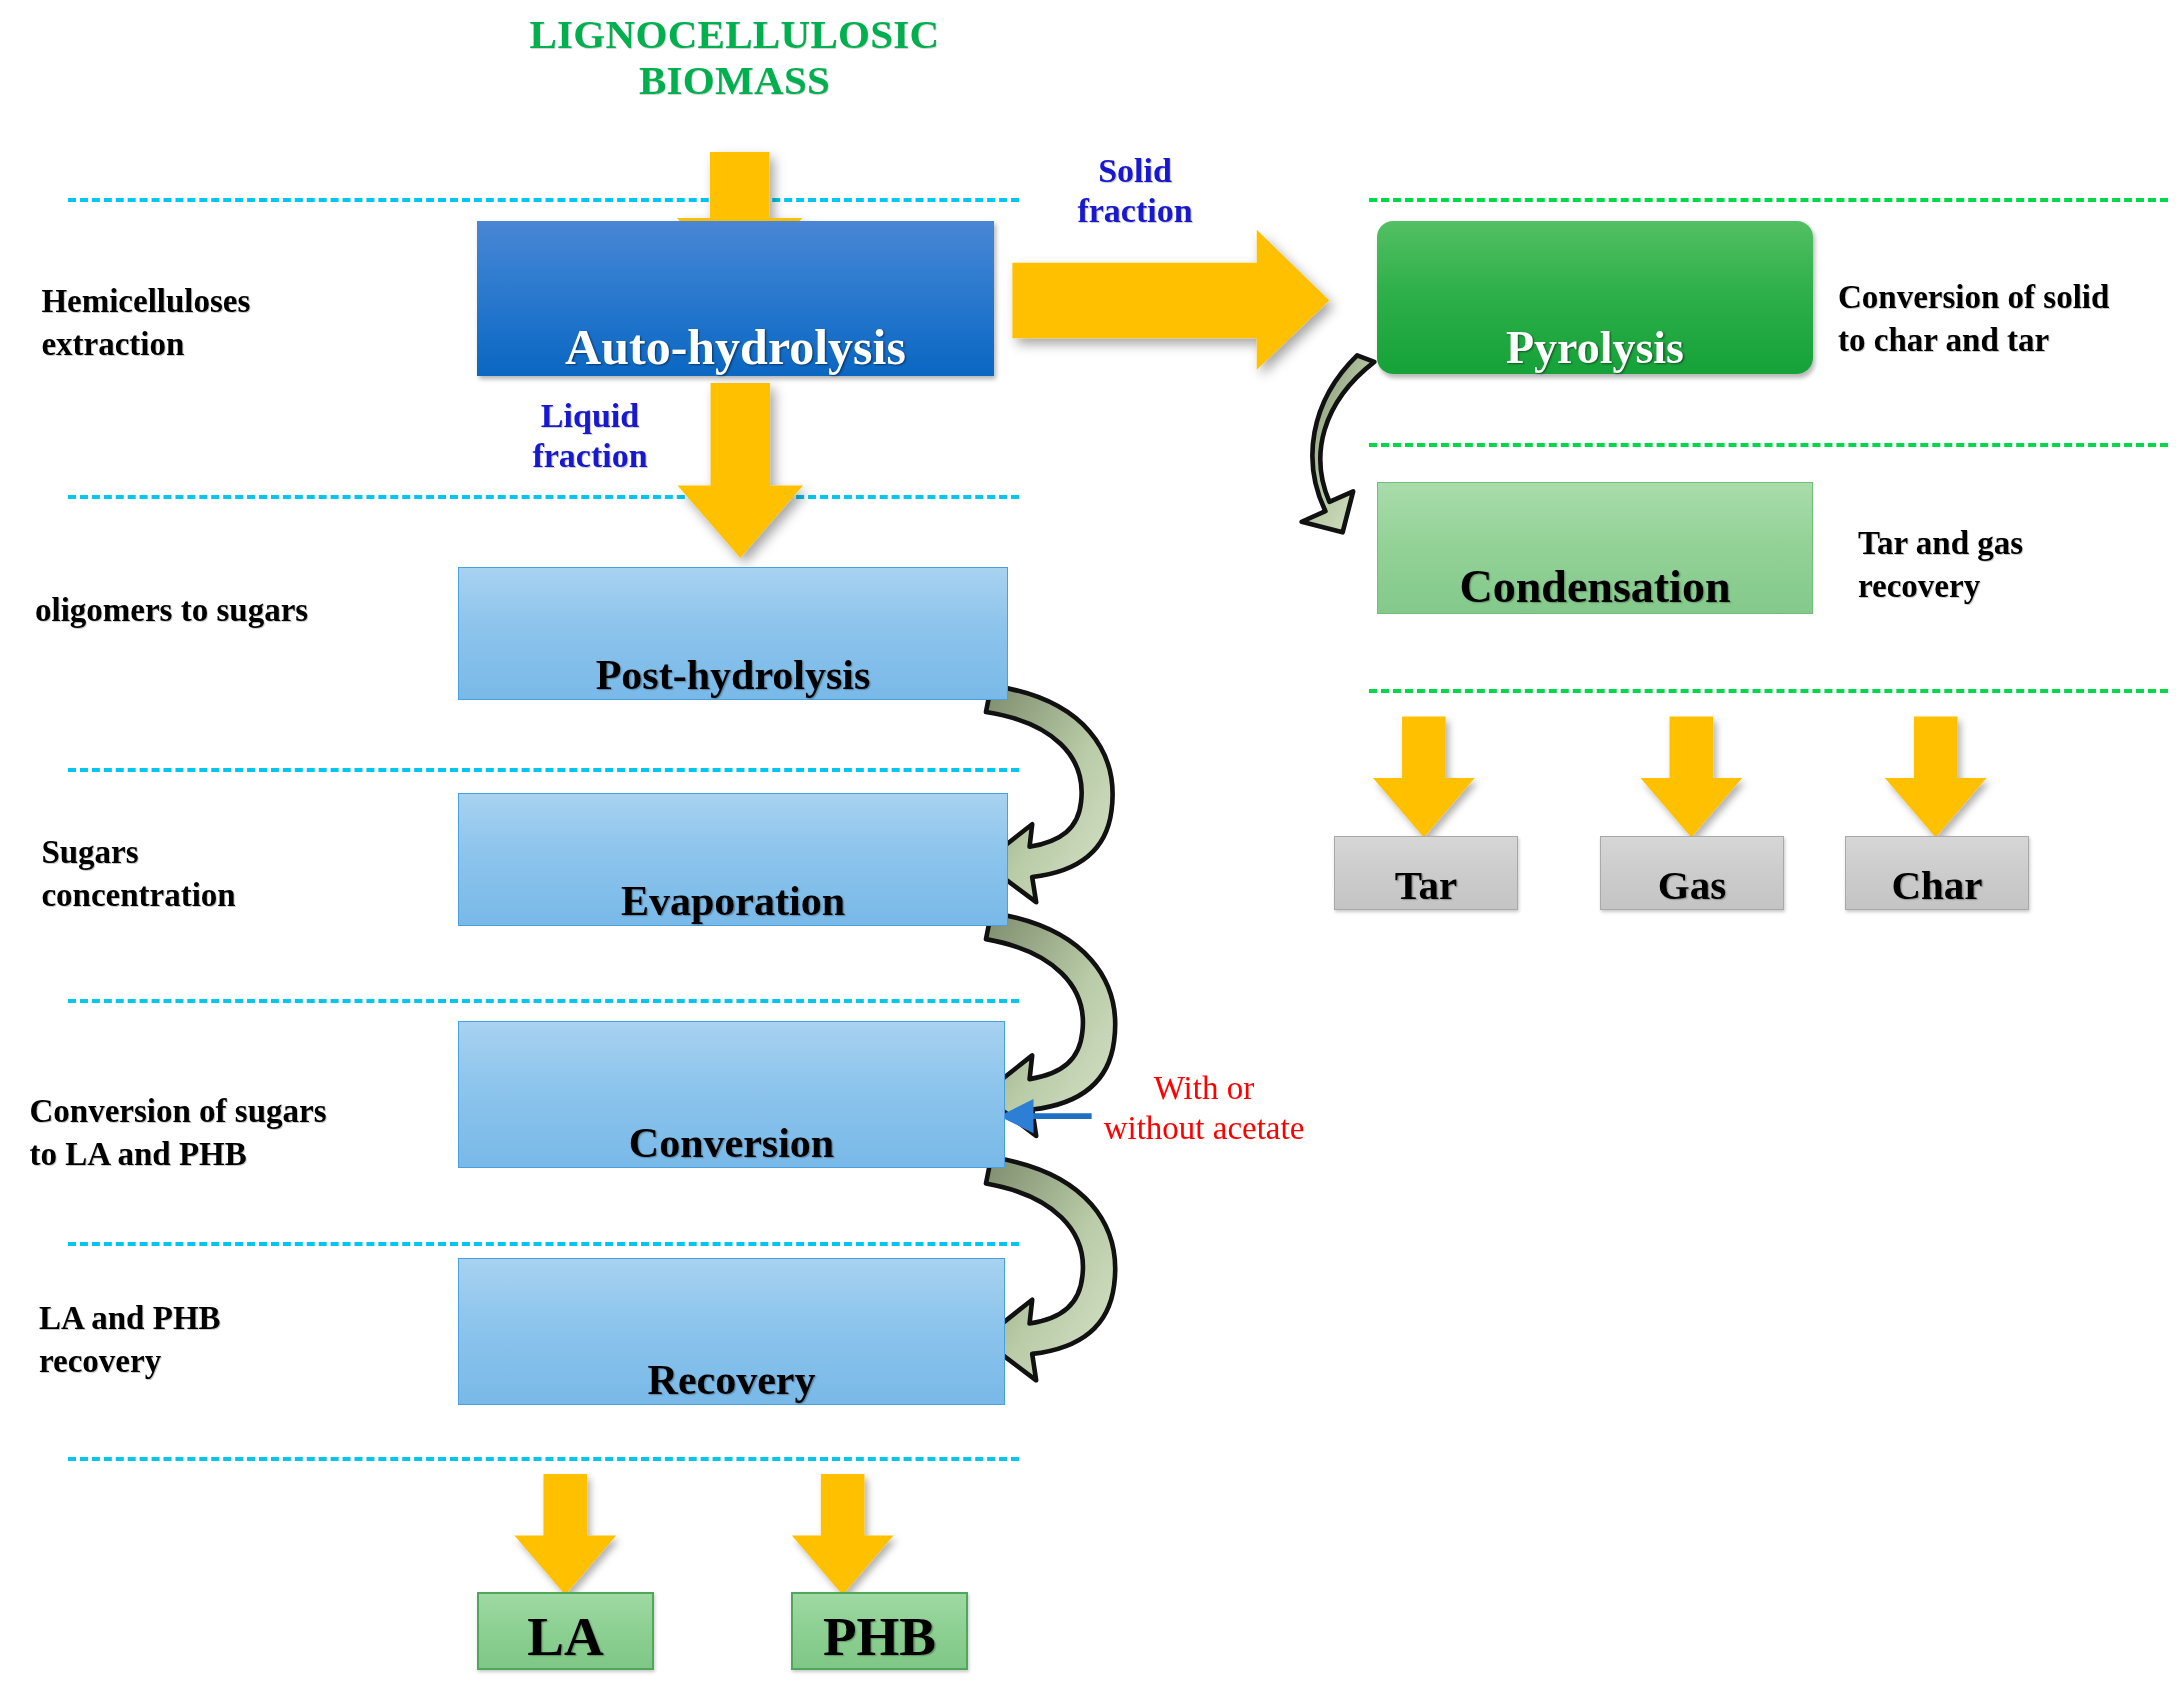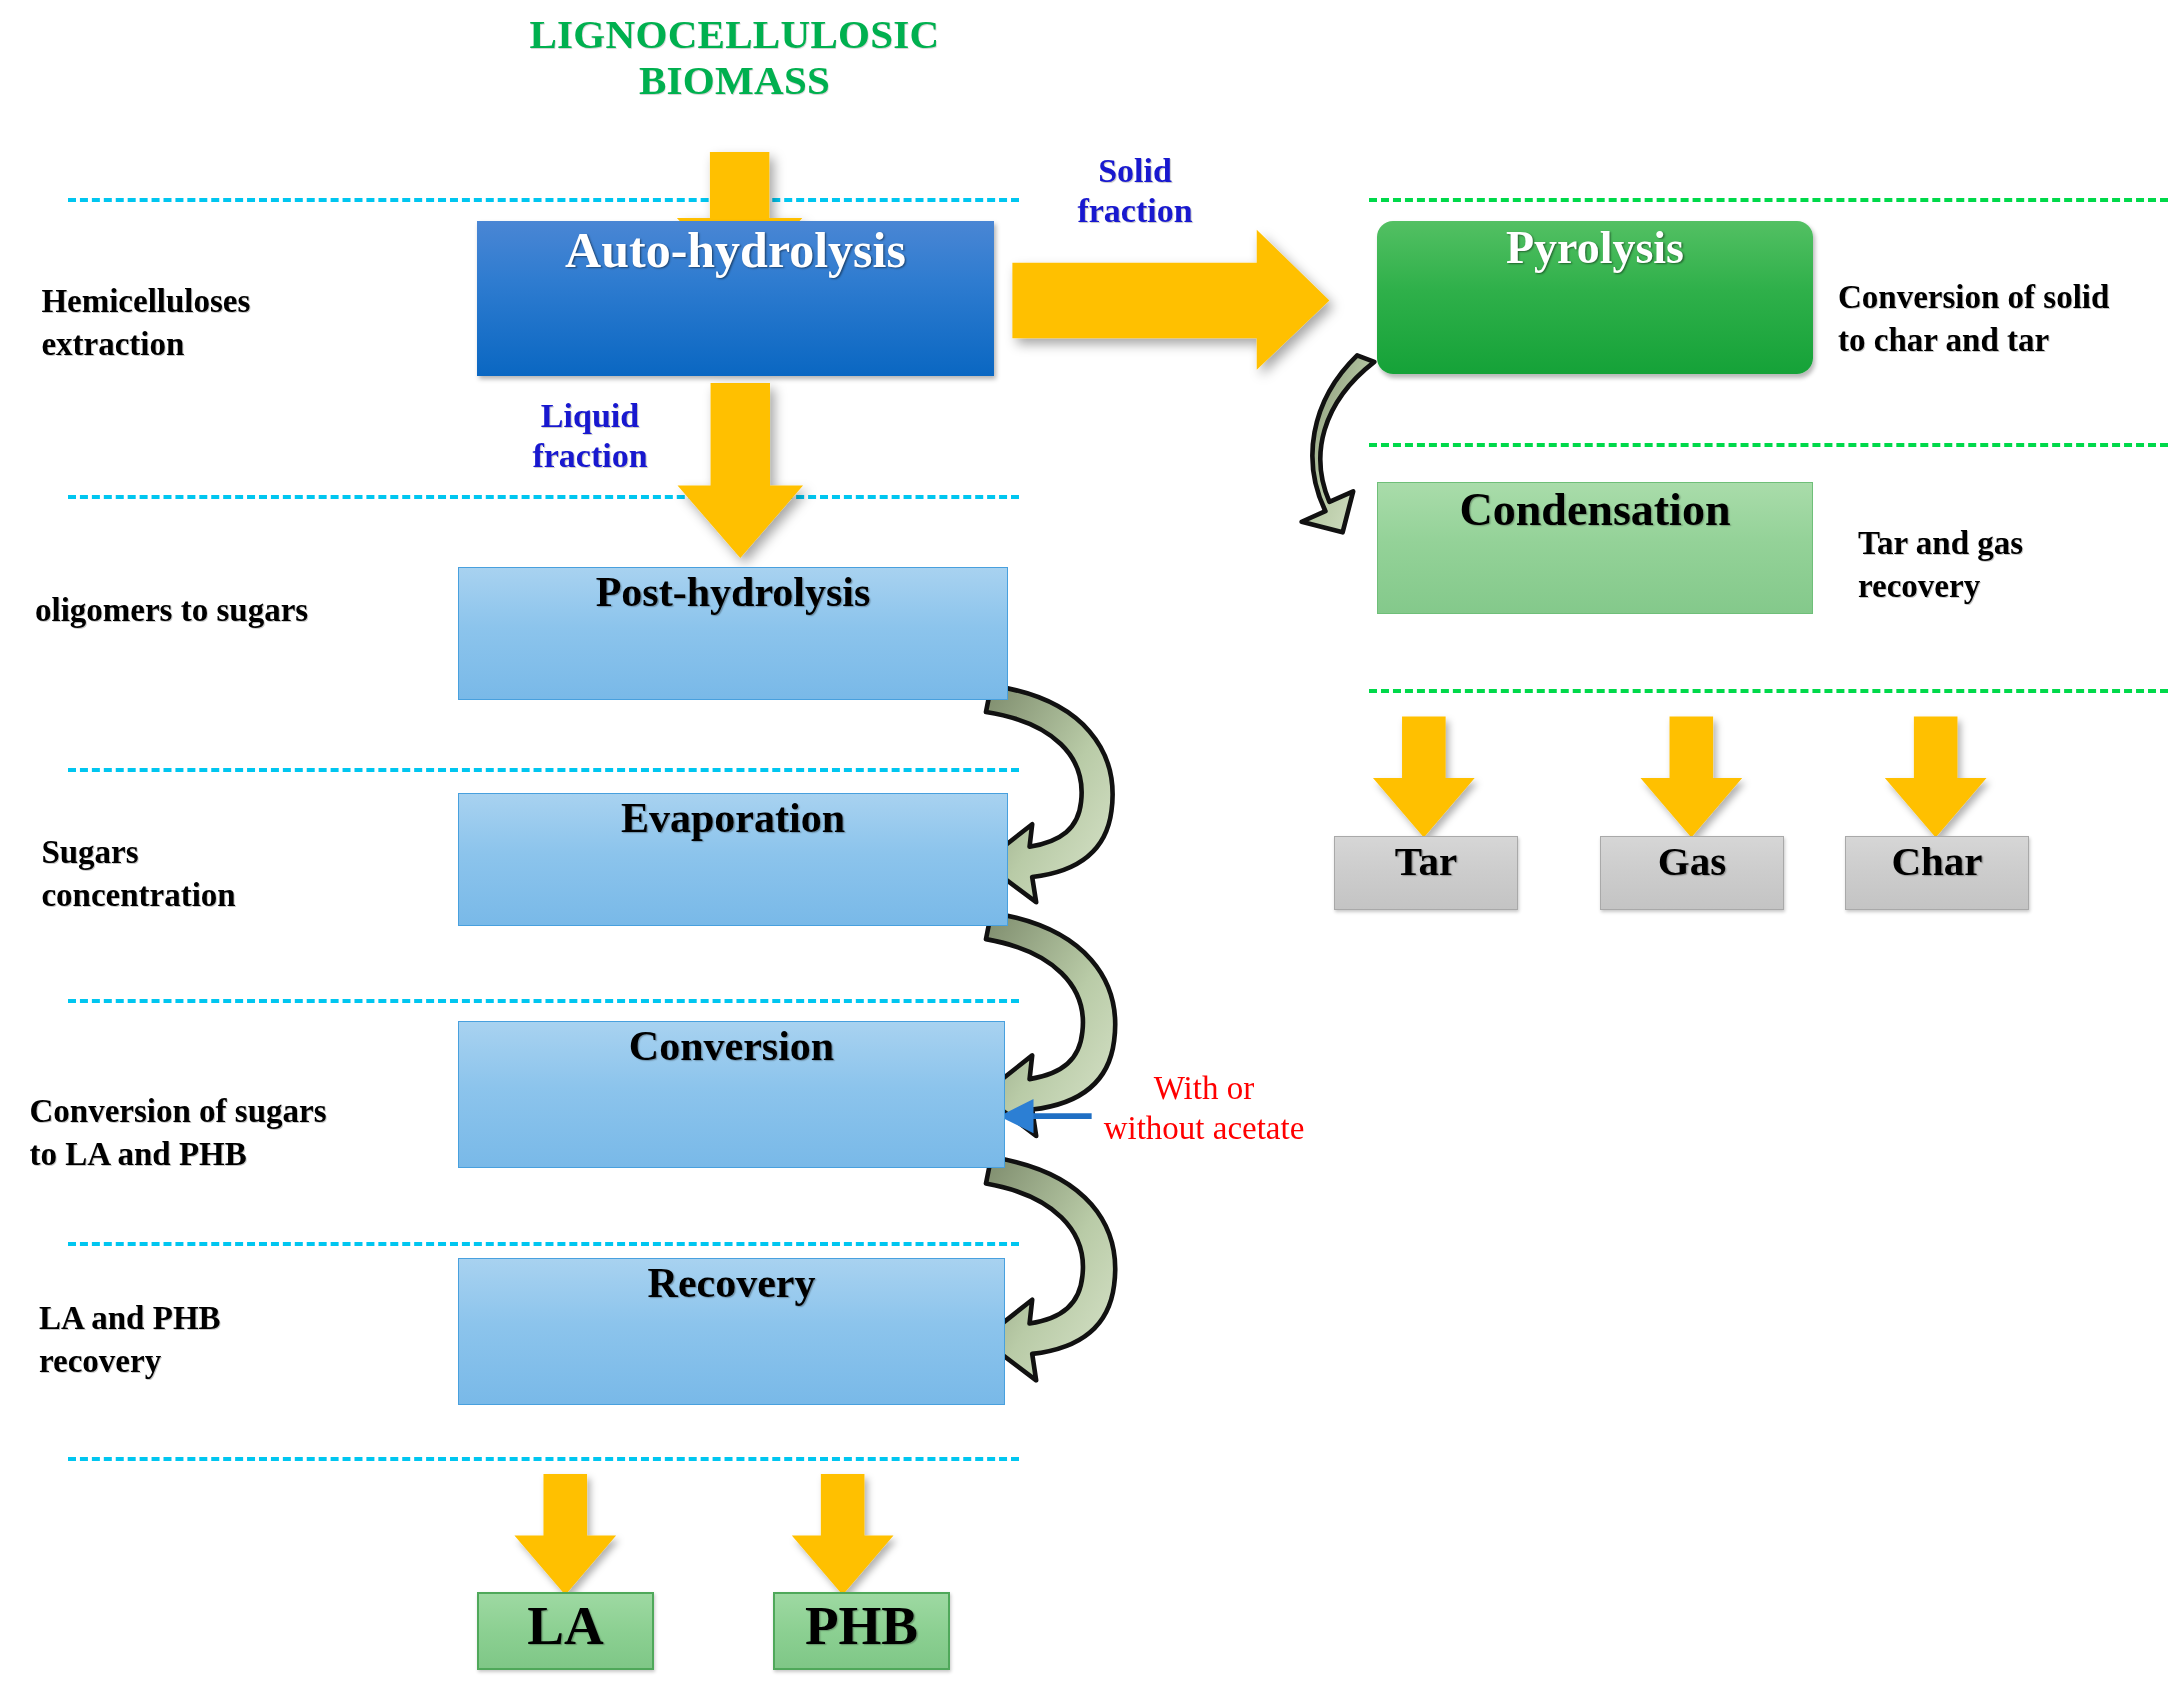--- a/index.html
+++ b/index.html
@@ -45,21 +45,21 @@
     font-weight:bold;
     font-size:33px;
     line-height:1.30;
     text-shadow:1px 1px 0 rgba(0,0,0,.22);
   }
 
   
   .box{
     position:absolute;
     display:flex;
-    align-items:flex-start;
+    align-items:flex-end;
     justify-content:center;
     font-weight:bold;
     text-align:center;
     box-sizing:border-box;
   }
   .box-main{
     background:linear-gradient(180deg,#4A86D4 0%,#2F7CD0 38%,#0A67C2 100%);
     color:#ffffff;
     font-size:50px;
     box-shadow:2px 3.3px 4.6px rgba(0,0,0,.30);
@@ -307,18 +307,18 @@
   </div>
 
   <div class="box box-gray" style="left:1830px; top:836px; width:184px; height:74px;">
     <span>Char</span>
   </div>
 
   <div class="box box-product" style="left:462px; top:1592px; width:177px; height:78px;">
     <span>LA</span>
   </div>
 
-  <div class="box box-product" style="left:758px; top:1592px; width:177px; height:78px;">
+  <div class="box box-product" style="left:776px; top:1592px; width:177px; height:78px;">
     <span>PHB</span>
   </div>
 
 </div>
 
 
 </body></html>

